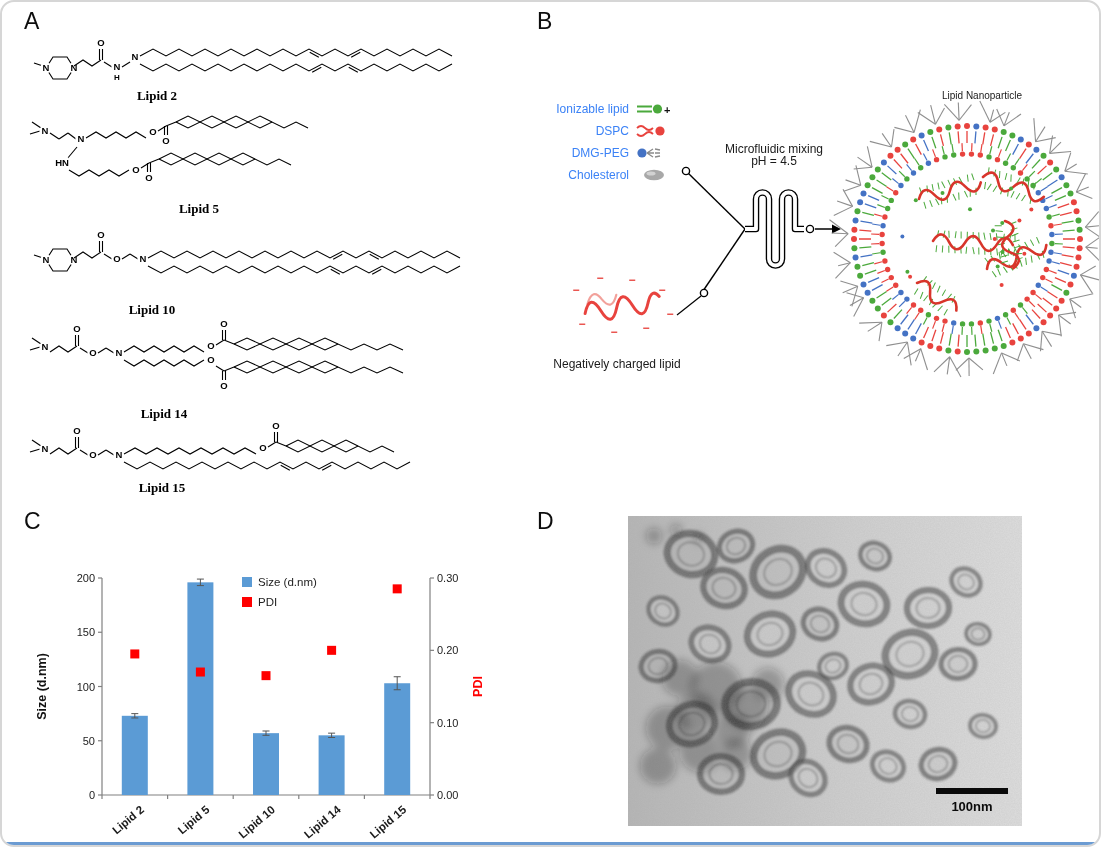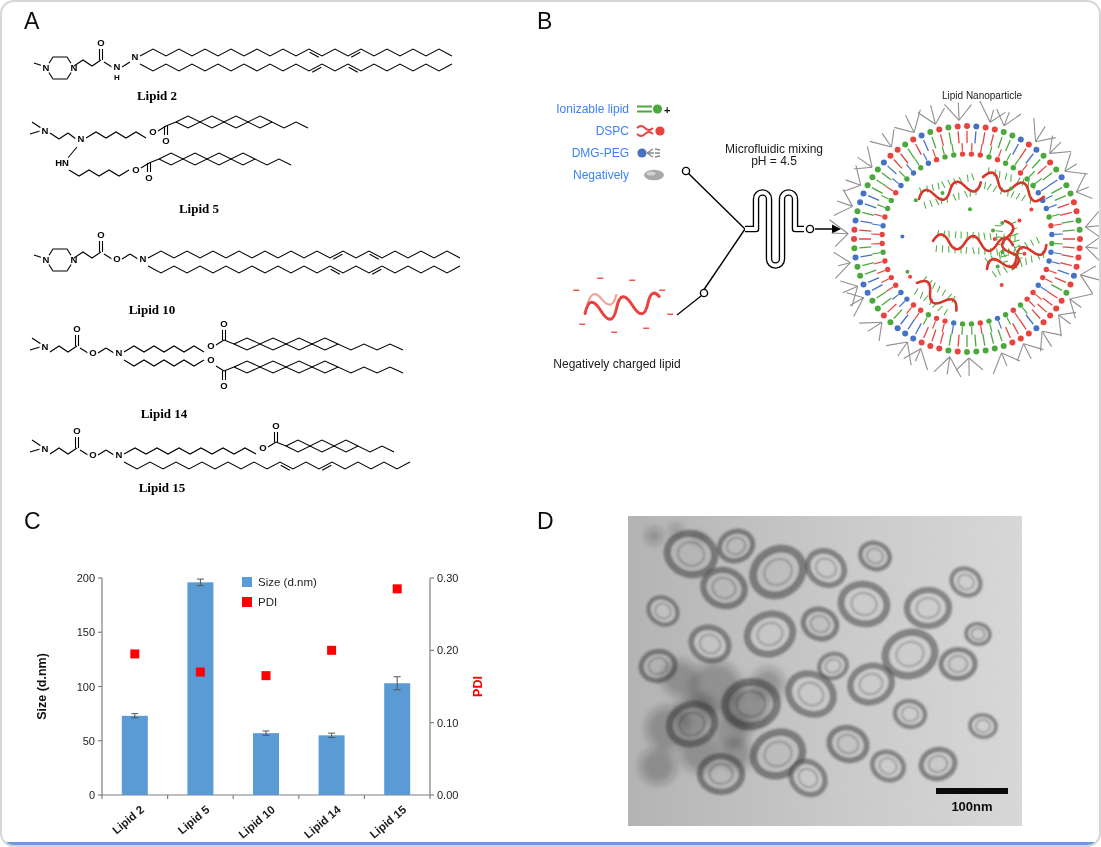--- a/index.html
+++ b/index.html
@@ -739,21 +739,21 @@
       </svg>
     </div>
     <div class="b-legend-row">
       <span class="b-legend-label">DMG-PEG</span>
       <svg width="46" height="16" viewBox="0 0 46 16">
         <circle cx="8" cy="8" r="4.6" fill="#4472c4"></circle>
         <path d="M13,8 l6,-4 M13,8 l7,0 M13,8 l6,4 M21,4 l5,1 M21,12 l5,-1 M21,8 l5,0" stroke="#8a8a8a" stroke-width="1.3" fill="none"></path>
       </svg>
     </div>
     <div class="b-legend-row">
-      <span class="b-legend-label">Negatively</span>
+      <span class="b-legend-label">Cholesterol</span>
       <svg width="46" height="16" viewBox="0 0 46 16">
         <ellipse cx="20" cy="8" rx="10" ry="5.2" fill="#a8a8a8"></ellipse>
         <ellipse cx="17" cy="6.5" rx="4.5" ry="2" fill="#d9d9d9" opacity="0.85"></ellipse>
       </svg>
     </div>
   </div>
 
   <div class="b-text" style="left:697px;top:140px;width:150px">Microfluidic mixing</div>
   <div class="b-text" style="left:697px;top:152px;width:150px">pH = 4.5</div>
   <div class="b-text" style="left:520px;top:355px;width:190px">Negatively charged lipid</div>

